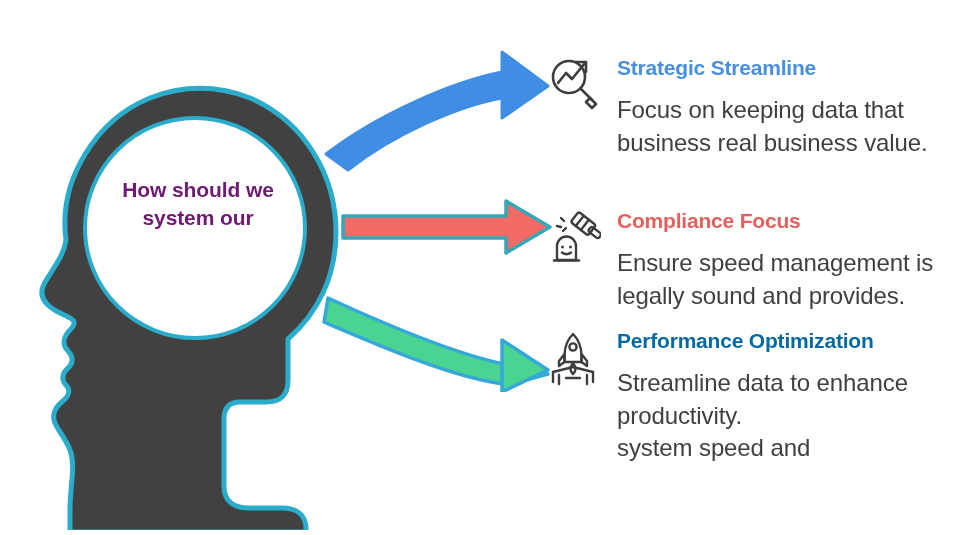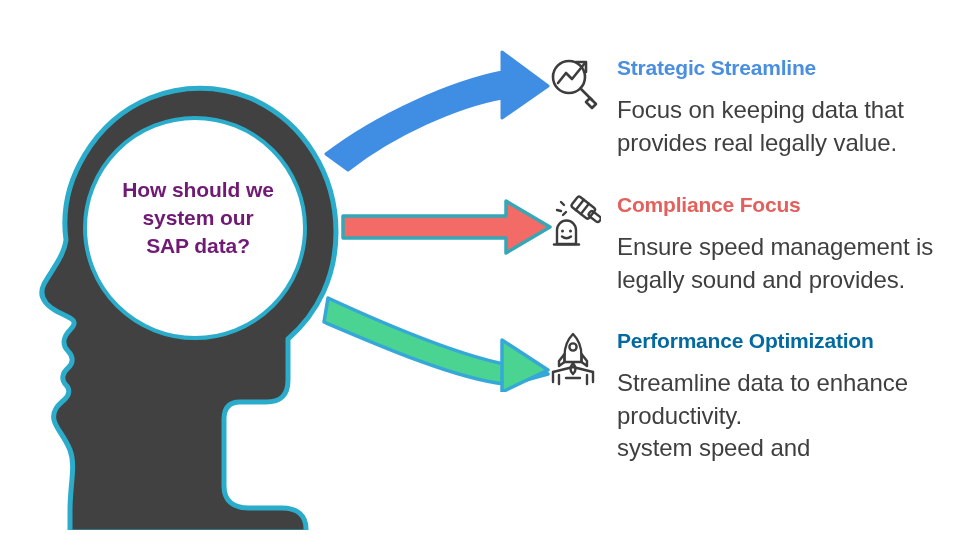--- a/index.html
+++ b/index.html
@@ -44,21 +44,21 @@
 
   
   .arrow-svg { position: absolute; }
   #arrow-strategic   { left: 318px; top: 48px;  width: 236px; height: 126px; }
   #arrow-compliance  { left: 338px; top: 196px; width: 216px; height: 62px;  }
   #arrow-performance { left: 318px; top: 288px; width: 236px; height: 104px; }
 
   
   .item { position: absolute; }
   #item-strategic   { left: 545px; top: 55px;  }
-  #item-compliance  { left: 545px; top: 192px; }
+  #item-compliance  { left: 545px; top: 208px; }
   #item-performance { left: 545px; top: 328px; }
 
   .item-icon {
     position: absolute;
     left: 0;
     top: 0;
     width: 56px;
     height: 58px;
   }
 
@@ -117,21 +117,20 @@
              C 33 191 46 176 48 160
              C 40 100 78 40 132 18
              C 164 5 200 5 232 18 Z" fill="#414141" stroke="#2caccb" stroke-width="5" stroke-linejoin="round"></path>
 
     <circle cx="177" cy="148" r="110" fill="#ffffff" stroke="#2caccb" stroke-width="4"></circle>
   </svg>
 
   <div id="head-question">
     <div>How should we</div>
     <div>system our</div>
-    <div>SAP data?</div>
   </div>
 
   <svg id="arrow-strategic" class="arrow-svg" viewBox="0 0 236 126" xmlns="http://www.w3.org/2000/svg">
     <path d="M 8 106
              C 60 66 134 34 184 24
              L 184 4
              L 230 38
              L 184 70
              L 184 50
              C 140 58 76 86 30 122 Z" fill="#3f8ee4" stroke="#3f8ee4" stroke-width="3" stroke-linejoin="round"></path>
@@ -164,21 +163,21 @@
       <circle cx="24" cy="22" r="16"></circle>
       <line x1="35.5" y1="33.5" x2="47" y2="45"></line>
       <path d="M 45 43 l 6 6 l -4 4 l -6 -6 z"></path>
       <polyline points="13,28 21,18 27,24 40,8"></polyline>
       <polyline points="31,7 41,7 41,17"></polyline>
     </svg>
     <div class="item-text">
       <div class="item-heading" id="heading-strategic">Strategic Streamline</div>
       <div class="item-body">
         <div>Focus on keeping data that</div>
-        <div>provides real legally value.</div>
+        <div>business real business value.</div>
       </div>
     </div>
   </div>
 
   <div class="item" id="item-compliance">
     <svg class="item-icon" viewBox="0 0 56 58" xmlns="http://www.w3.org/2000/svg" fill="none" stroke="#3d3d3d" stroke-width="2.4" stroke-linecap="round" stroke-linejoin="round">
 
       <g transform="rotate(38 38 16)">
         <rect x="27" y="9" width="22" height="13" rx="2.5"></rect>
         <line x1="33.5" y1="9" x2="33.5" y2="22"></line>

